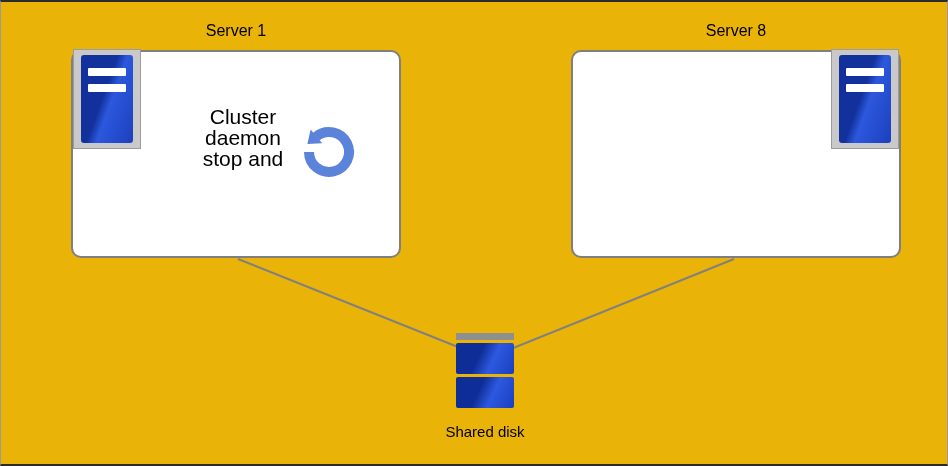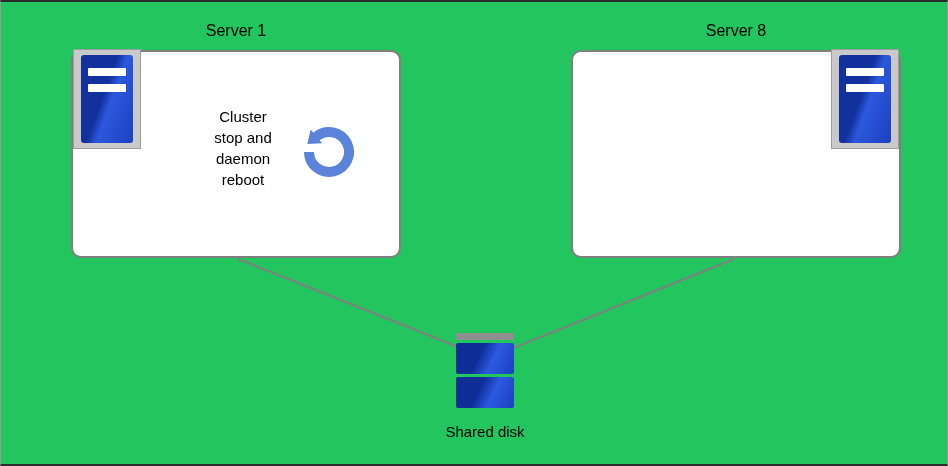--- a/index.html
+++ b/index.html
@@ -3,21 +3,21 @@
 <meta charset="utf-8">
 <style>
   * { box-sizing: border-box; margin: 0; padding: 0; }
   html, body { background: #ffffff; }
   body { font-family: "Liberation Sans", sans-serif; color: #000; }
 
   .frame {
     position: relative;
     width: 948px;
     height: 466px;
-    background: #22c55e;
+    background: #eab308;
     border-left: 1px solid #9a9a9a;
     border-right: 1px solid #9a9a9a;
     border-top: 2px solid #2b2b2b;
     border-bottom: 2px solid #2b2b2b;
     overflow: hidden;
   }
 
   .connectors { position: absolute; left: 0; top: 0; }
 
   .box-label {
@@ -68,21 +68,21 @@
     margin: 0 auto 8px auto;
     border-radius: 1px;
   }
 
   .note {
     position: absolute;
     left: 120px;
     top: 54px;
     width: 100px;
     text-align: center;
-    font-size: 15px;
+    font-size: 21px;
     line-height: 21px;
   }
 
   .reboot {
     position: absolute;
     left: 224px;
     top: 66px;
   }
 
   .disk {
@@ -122,23 +122,22 @@
   <svg class="connectors" width="948" height="466" viewBox="0 0 948 466">
     <line x1="237" y1="257" x2="472" y2="351" stroke="#808080" stroke-width="2"></line>
     <line x1="733" y1="257" x2="500" y2="351" stroke="#808080" stroke-width="2"></line>
   </svg>
 
   <div class="box-label label-1">Server 1</div>
 
   <div class="server-box box-1">
     <div class="note">
       <div>Cluster</div>
+      <div>daemon</div>
       <div>stop and</div>
-      <div>daemon</div>
-      <div>reboot</div>
     </div>
     <svg class="reboot" width="64" height="64" viewBox="0 0 64 64">
       <path d="M 19.1 18.7 A 20 20 0 1 1 12 34" fill="none" stroke="#5b83d9" stroke-width="10"></path>
       <polygon points="10.4,26.1 25.2,25.3 13.6,11.6" fill="#5b83d9"></polygon>
     </svg>
   </div>
 
   <div class="box-label label-2">Server 8</div>
 
   <div class="server-box box-2"></div>

